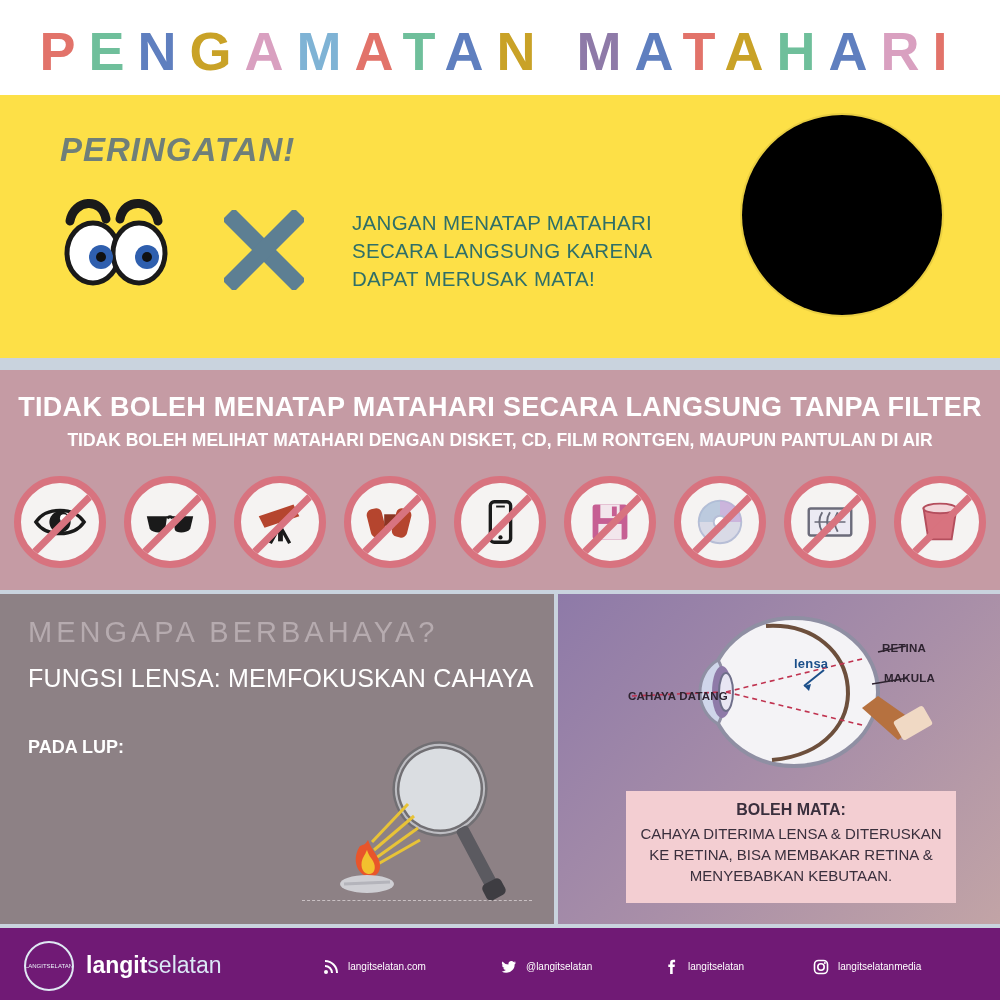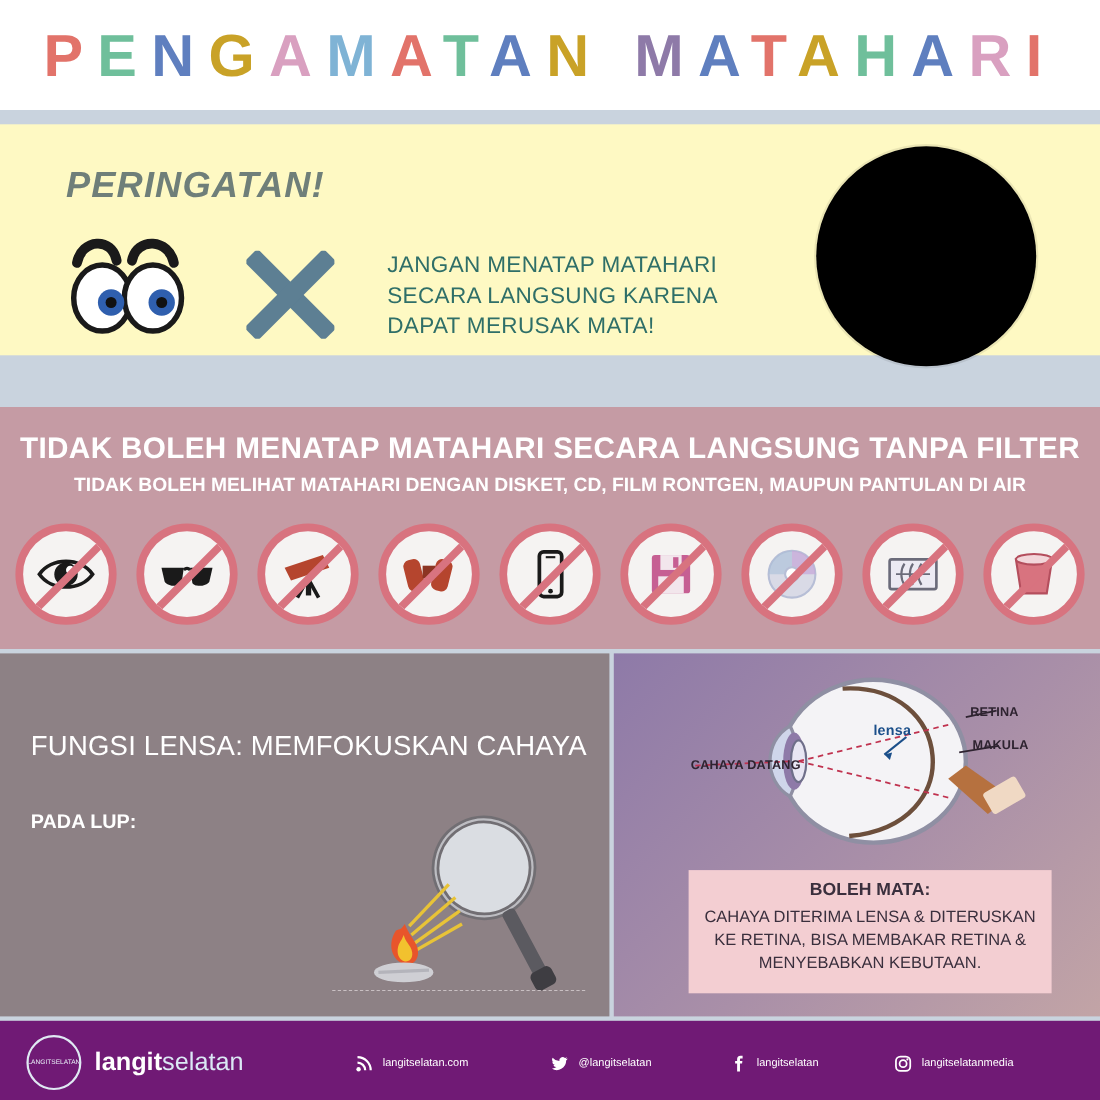--- a/index.html
+++ b/index.html
@@ -34,23 +34,23 @@
     font-size: 54px;
     font-weight: bold;
     letter-spacing: 13px;
     white-space: pre;
     line-height: 58px;
   }
 
   
   #warning-band {
     position: absolute;
-    left: 0; top: 113px;
-    width: 1000px; height: 210px;
-    background: #fef9c3;
+    left: 0; top: 95px;
+    width: 1000px; height: 263px;
+    background: #fde047;
   }
   #warning-title {
     position: absolute;
     left: 60px; top: 36px;
     font-size: 33px;
     font-style: italic;
     font-weight: bold;
     letter-spacing: 1px;
     color: #6f7f79;
   }
@@ -420,20 +420,21 @@
           <path d="M13 16 L47 16 L42 48 L18 48 Z" fill="#d8737f" stroke="#b44e5d" stroke-width="2"></path>
           <ellipse cx="30" cy="16" rx="17" ry="5" fill="#f2d6da" stroke="#b44e5d" stroke-width="2"></ellipse>
         </svg>
         <div class="slash"></div>
       </div>
 
     </div>
   </div>
 
   <div id="why-panel">
+    <div id="why-title">MENGAPA BERBAHAYA?</div>
     <div id="lens-func">FUNGSI LENSA: MEMFOKUSKAN CAHAYA</div>
     <div id="lup-title"><span>PADA LUP</span><span>:</span></div>
 
     <div id="magnifier">
       <svg viewBox="0 0 250 180" width="250" height="180">
         <g transform="rotate(-28 150 55)">
           <circle cx="150" cy="55" r="44" fill="#e8eef2" opacity="0.85" stroke="#6d6c70" stroke-width="7"></circle>
           <circle cx="150" cy="55" r="44" fill="none" stroke="#bdbdc2" stroke-width="2"></circle>
           <rect x="144" y="99" width="13" height="70" rx="4" fill="#5b5a60"></rect>
           <rect x="140" y="160" width="21" height="18" rx="5" fill="#3e3d42"></rect>

